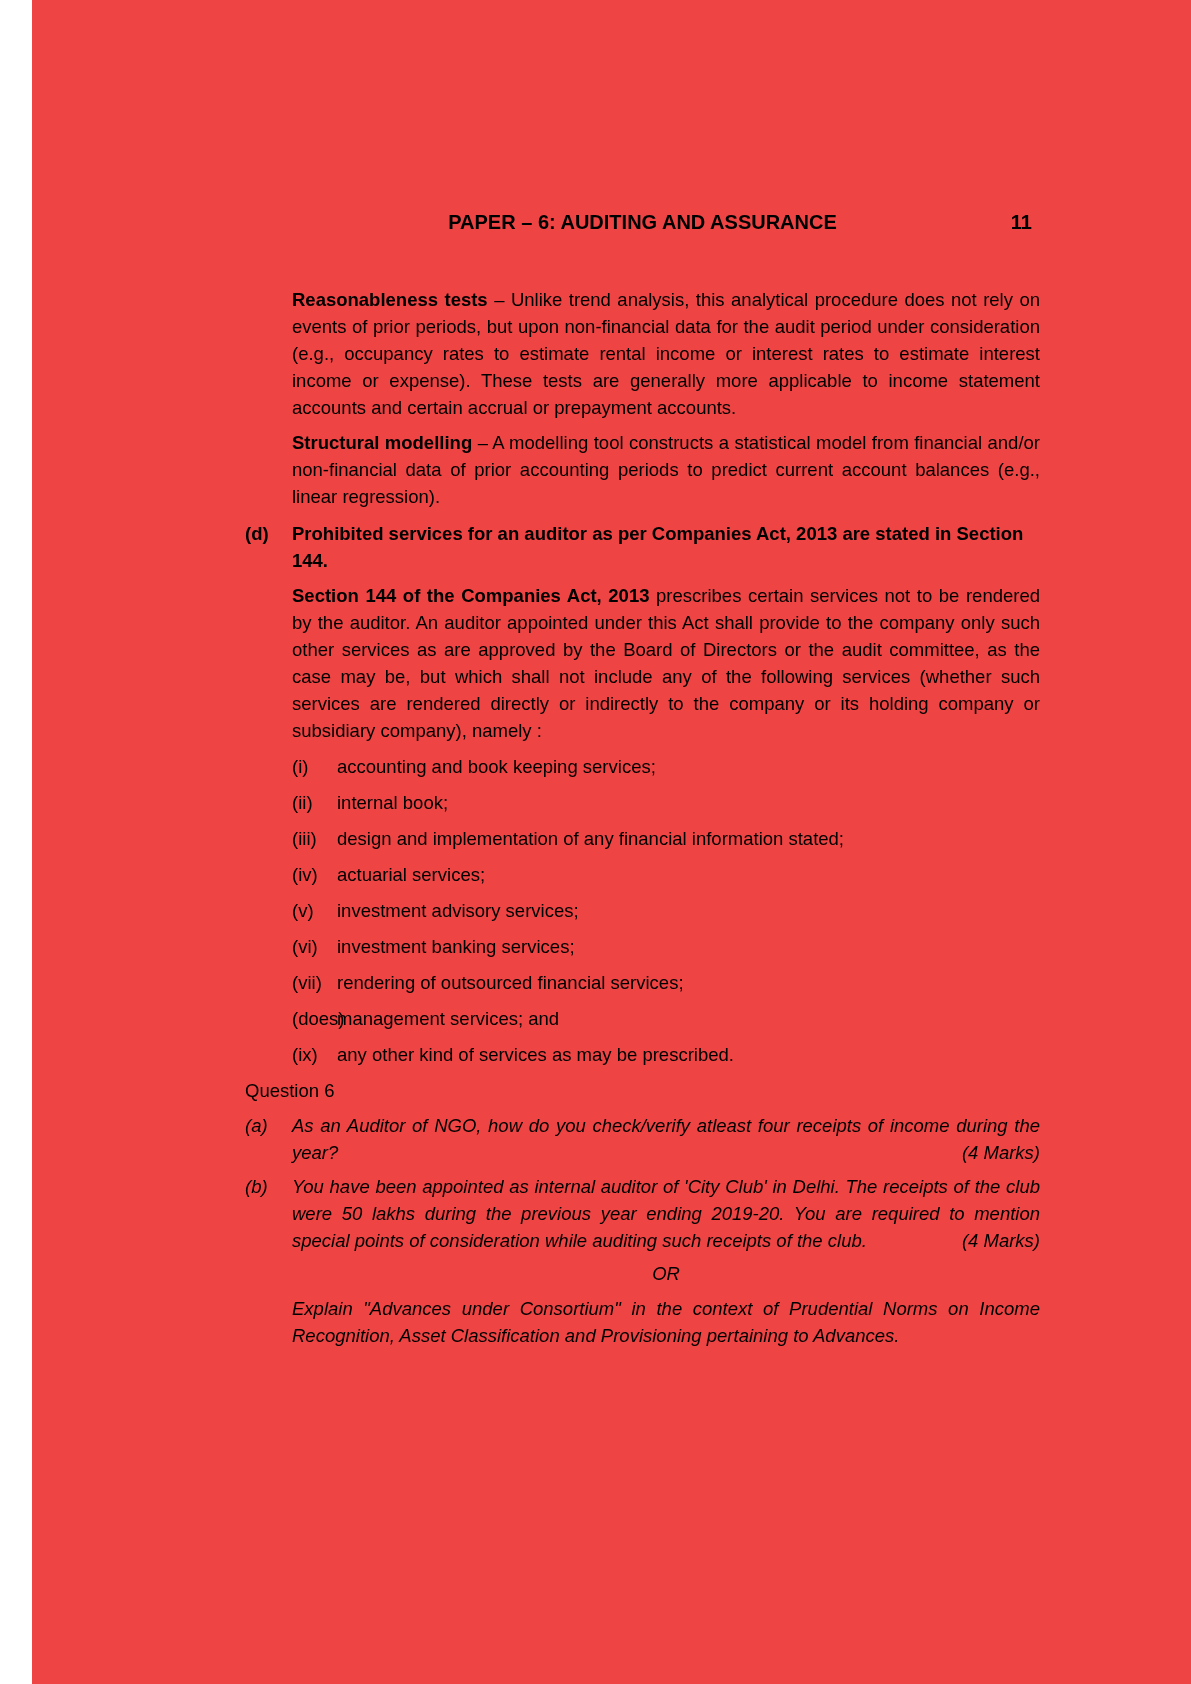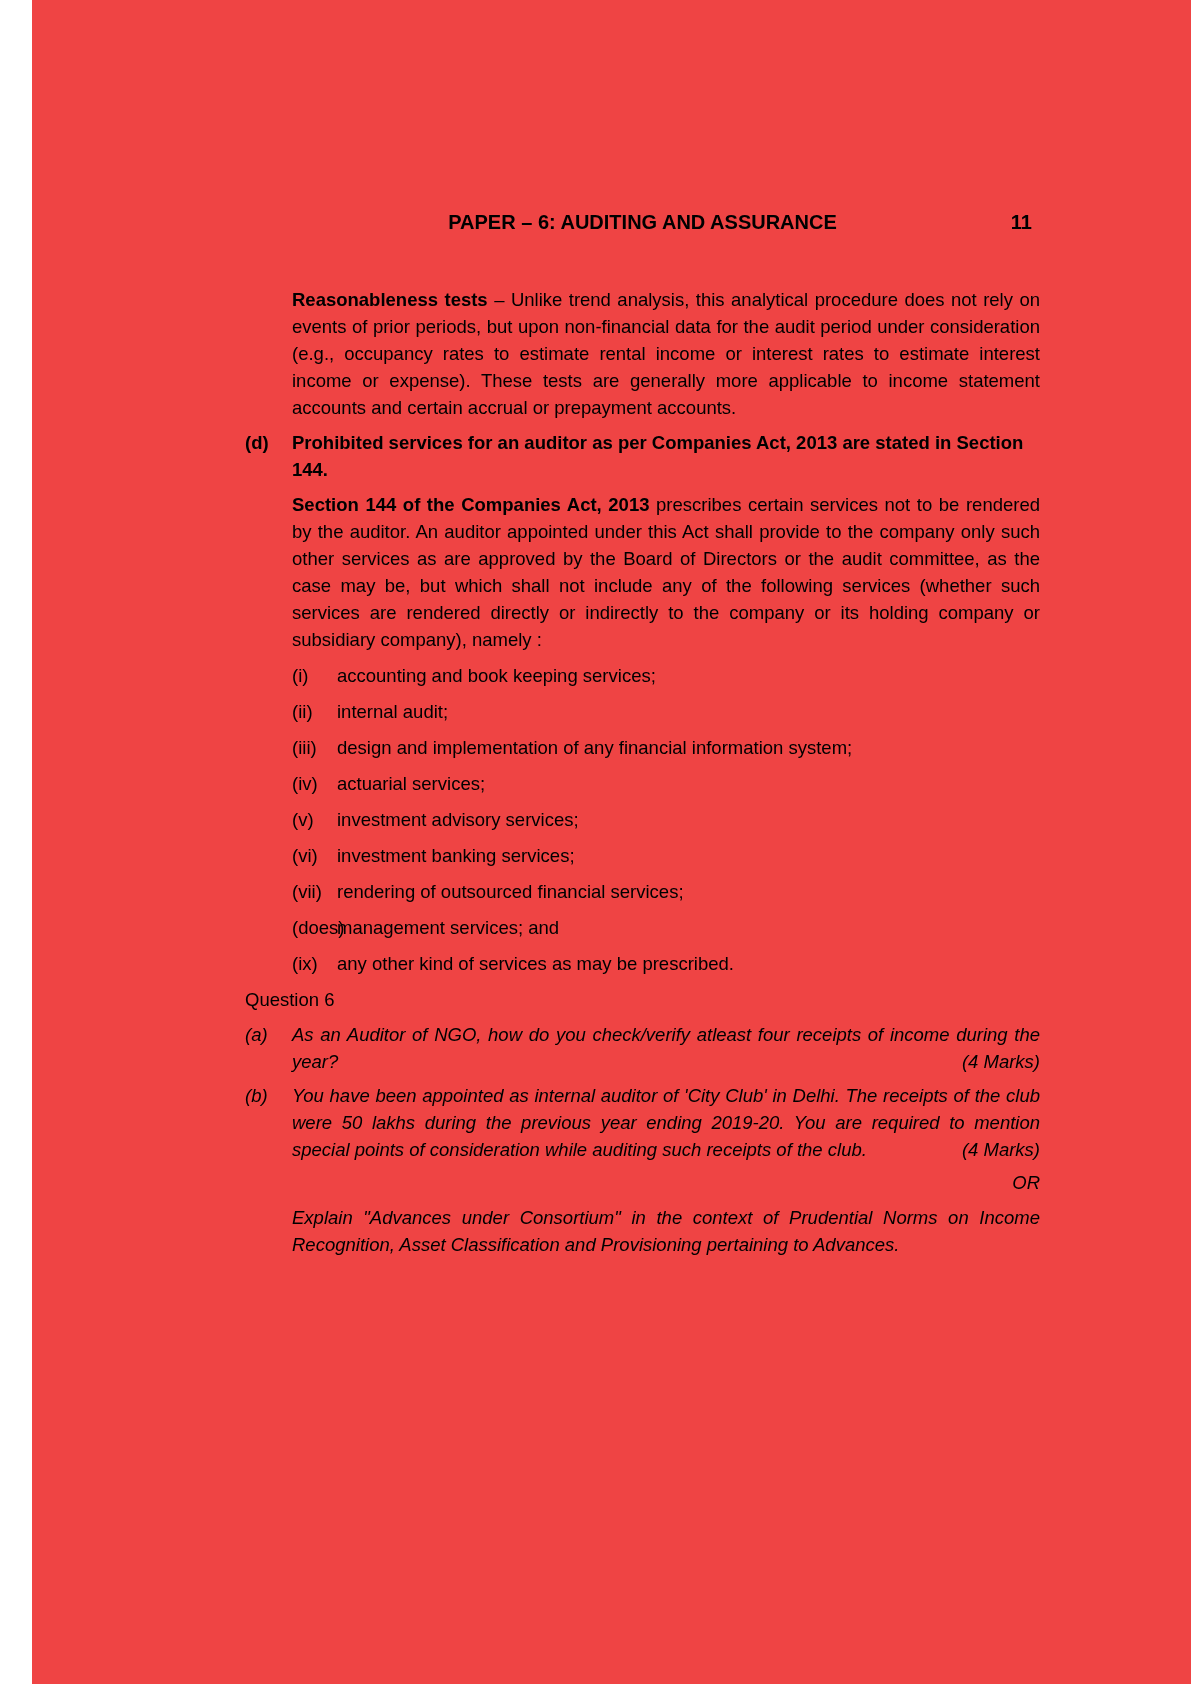--- a/index.html
+++ b/index.html
@@ -71,21 +71,21 @@
     text-align: justify;
   }
   .question .marks {
     position: absolute;
     right: 0;
     bottom: 0;
     font-weight: normal;
   }
   .or-row {
     margin: 0 0 8px 47px;
-    text-align: right;
+    text-align: center;
     font-style: italic;
   }
   .italic-para {
     margin: 0 0 0 47px;
     text-align: justify;
     font-style: italic;
   }
   .mb6  { margin-bottom: 6px; }
   .mb7  { margin-bottom: 7px; }
   .mb8  { margin-bottom: 8px; }
@@ -98,40 +98,41 @@
 <div class="page">
   <div class="content">
 
     <div class="header-row">
       <span>PAPER – 6: AUDITING AND ASSURANCE</span>
       <span class="page-num">11</span>
     </div>
 
     <p class="para mb8"><span class="bold">Reasonableness tests</span><span> – Unlike trend analysis, this analytical procedure does not rely on events of prior periods, but upon non-financial data for the audit period under consideration (e.g., occupancy rates to estimate rental income or interest rates to estimate interest income or expense). These tests are generally more applicable to income statement accounts and certain accrual or prepayment accounts.</span></p>
 
+    <p class="para mb10"><span class="bold">Structural modelling</span><span> – A modelling tool constructs a statistical model from financial and/or non-financial data of prior accounting periods to predict current account balances (e.g., linear regression).</span></p>
 
     <div class="labeled bold-line mb8">
       <span class="label">(d)</span>
       <span>Prohibited services for an auditor as per Companies Act, 2013 are stated in Section 144.</span>
     </div>
 
     <p class="para mb9"><span class="bold">Section 144 of the Companies Act, 2013</span><span> prescribes certain services not to be rendered by the auditor. An auditor appointed under this Act shall provide to the company only such other services as are approved by the Board of Directors or the audit committee, as the case may be, but which shall not include any of the following services (whether such services are rendered directly or indirectly to the company or its holding company or subsidiary company), namely :</span></p>
 
     <div>
       <div class="list-item">
         <span class="marker">(i)</span>
         <span>accounting and book keeping services;</span>
       </div>
       <div class="list-item">
         <span class="marker">(ii)</span>
-        <span>internal audit;</span>
+        <span>internal book;</span>
       </div>
       <div class="list-item">
         <span class="marker">(iii)</span>
-        <span>design and implementation of any financial information system;</span>
+        <span>design and implementation of any financial information stated;</span>
       </div>
       <div class="list-item">
         <span class="marker">(iv)</span>
         <span>actuarial services;</span>
       </div>
       <div class="list-item">
         <span class="marker">(v)</span>
         <span>investment advisory services;</span>
       </div>
       <div class="list-item">

